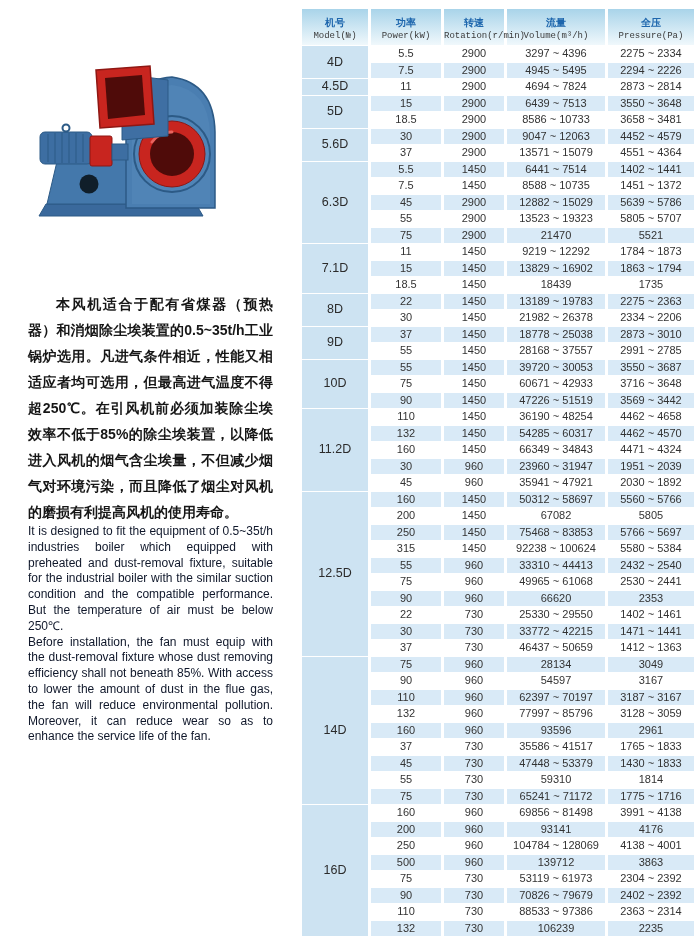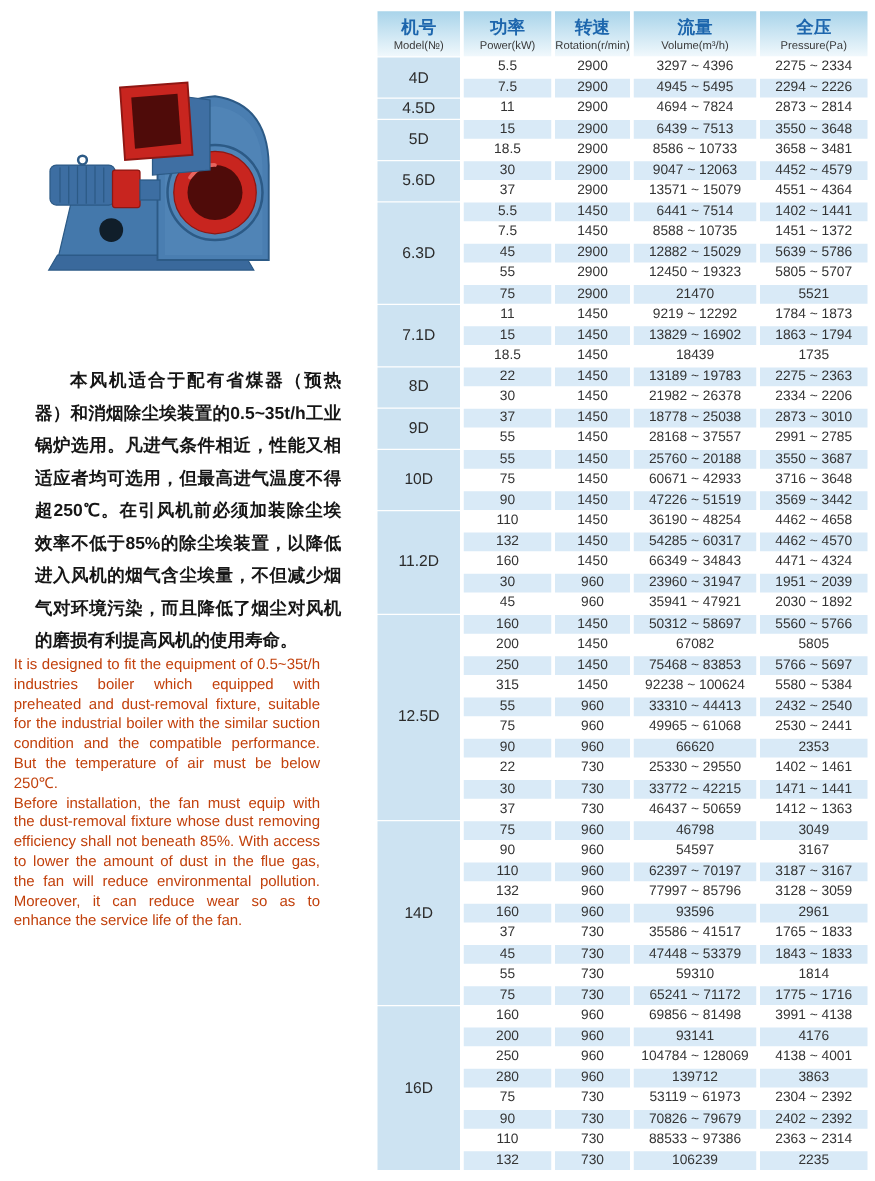--- a/index.html
+++ b/index.html
@@ -14,40 +14,40 @@
 
   
   .left-panel { position: absolute; left: 0; top: 0; width: 300px; height: 689px; background: #fff; }
   .fan-figure { position: absolute; left: 26px; top: 56px; width: 196px; height: 176px; }
   .cn-text {
     position: absolute; left: 28px; top: 291px; width: 245px;
     font-size: 14px; line-height: 26px; font-weight: 600; color: #161616;
     text-align: justify; text-indent: 2em;
   }
   .en-text {
-    position: absolute; left: 11px; top: 524px; width: 245px;
-    font-size: 12px; line-height: 15.8px; color: #c2410c;
+    position: absolute; left: 28px; top: 524px; width: 245px;
+    font-size: 12px; line-height: 15.8px; color: #0f172a;
     text-align: justify;
   }
 
   
   .table-panel { position: absolute; left: 299px; top: 8px; width: 400px; }
   table.spec {
     border-collapse: separate;
     border-spacing: 3px 1px;
     table-layout: fixed;
     width: 398px;
   }
   table.spec th {
     height: 36px; padding: 0;
     background: linear-gradient(var(--header-top), var(--header-bottom));
     vertical-align: middle;
   }
-  th .h-cn { font-size: 14px; font-weight: bold; color: var(--header-text); line-height: 16px; padding-top: 2px; font-family: Liberation Mono, monospace; }
-  th .h-en { font-size: 9px;  font-weight: normal; color: #3a3a3a; line-height: 11px; }
+  th .h-cn { font-size: 10px; font-weight: bold; color: var(--header-text); line-height: 16px; padding-top: 2px; }
+  th .h-en { font-size: 9px;  font-weight: normal; color: #3a3a3a; line-height: 11px; font-family: Liberation Mono, monospace; }
   table.spec td {
     height: 15.5px; padding: 0;
     font-size: 11px; color: var(--text); text-align: center;
     line-height: 15px; background: #ffffff;
     white-space: nowrap; overflow: hidden;
   }
   table.spec tr.alt td { background: var(--row-alt); }
   table.spec td.model-cell {
     background: var(--model-cell) !important;
     font-size: 12.5px; color: #2b2b2b;
@@ -198,21 +198,21 @@
         </tr>
         <tr class="alt">
           <td>45</td>
           <td>2900</td>
           <td>12882 ~ 15029</td>
           <td>5639 ~ 5786</td>
         </tr>
         <tr>
           <td>55</td>
           <td>2900</td>
-          <td>12450 ~ 19323</td>
+          <td>13523 ~ 19323</td>
           <td>5805 ~ 5707</td>
         </tr>
         <tr class="alt">
           <td>75</td>
           <td>2900</td>
           <td>21470</td>
           <td>5521</td>
         </tr>
         <tr>
           <td rowspan="3" class="model-cell">7.1D</td>
@@ -256,21 +256,21 @@
         <tr>
           <td>55</td>
           <td>1450</td>
           <td>28168 ~ 37557</td>
           <td>2991 ~ 2785</td>
         </tr>
         <tr class="alt">
           <td rowspan="3" class="model-cell">10D</td>
           <td>55</td>
           <td>1450</td>
-          <td>25760 ~ 20188</td>
+          <td>39720 ~ 30053</td>
           <td>3550 ~ 3687</td>
         </tr>
         <tr>
           <td>75</td>
           <td>1450</td>
           <td>60671 ~ 42933</td>
           <td>3716 ~ 3648</td>
         </tr>
         <tr class="alt">
           <td>90</td>
@@ -367,21 +367,21 @@
         <tr>
           <td>37</td>
           <td>730</td>
           <td>46437 ~ 50659</td>
           <td>1412 ~ 1363</td>
         </tr>
         <tr class="alt">
           <td rowspan="9" class="model-cell">14D</td>
           <td>75</td>
           <td>960</td>
-          <td>46798</td>
+          <td>28134</td>
           <td>3049</td>
         </tr>
         <tr>
           <td>90</td>
           <td>960</td>
           <td>54597</td>
           <td>3167</td>
         </tr>
         <tr class="alt">
           <td>110</td>
@@ -404,21 +404,21 @@
         <tr>
           <td>37</td>
           <td>730</td>
           <td>35586 ~ 41517</td>
           <td>1765 ~ 1833</td>
         </tr>
         <tr class="alt">
           <td>45</td>
           <td>730</td>
           <td>47448 ~ 53379</td>
-          <td>1843 ~ 1833</td>
+          <td>1430 ~ 1833</td>
         </tr>
         <tr>
           <td>55</td>
           <td>730</td>
           <td>59310</td>
           <td>1814</td>
         </tr>
         <tr class="alt">
           <td>75</td>
           <td>730</td>
@@ -438,21 +438,21 @@
           <td>93141</td>
           <td>4176</td>
         </tr>
         <tr>
           <td>250</td>
           <td>960</td>
           <td>104784 ~ 128069</td>
           <td>4138 ~ 4001</td>
         </tr>
         <tr class="alt">
-          <td>280</td>
+          <td>500</td>
           <td>960</td>
           <td>139712</td>
           <td>3863</td>
         </tr>
         <tr>
           <td>75</td>
           <td>730</td>
           <td>53119 ~ 61973</td>
           <td>2304 ~ 2392</td>
         </tr>

